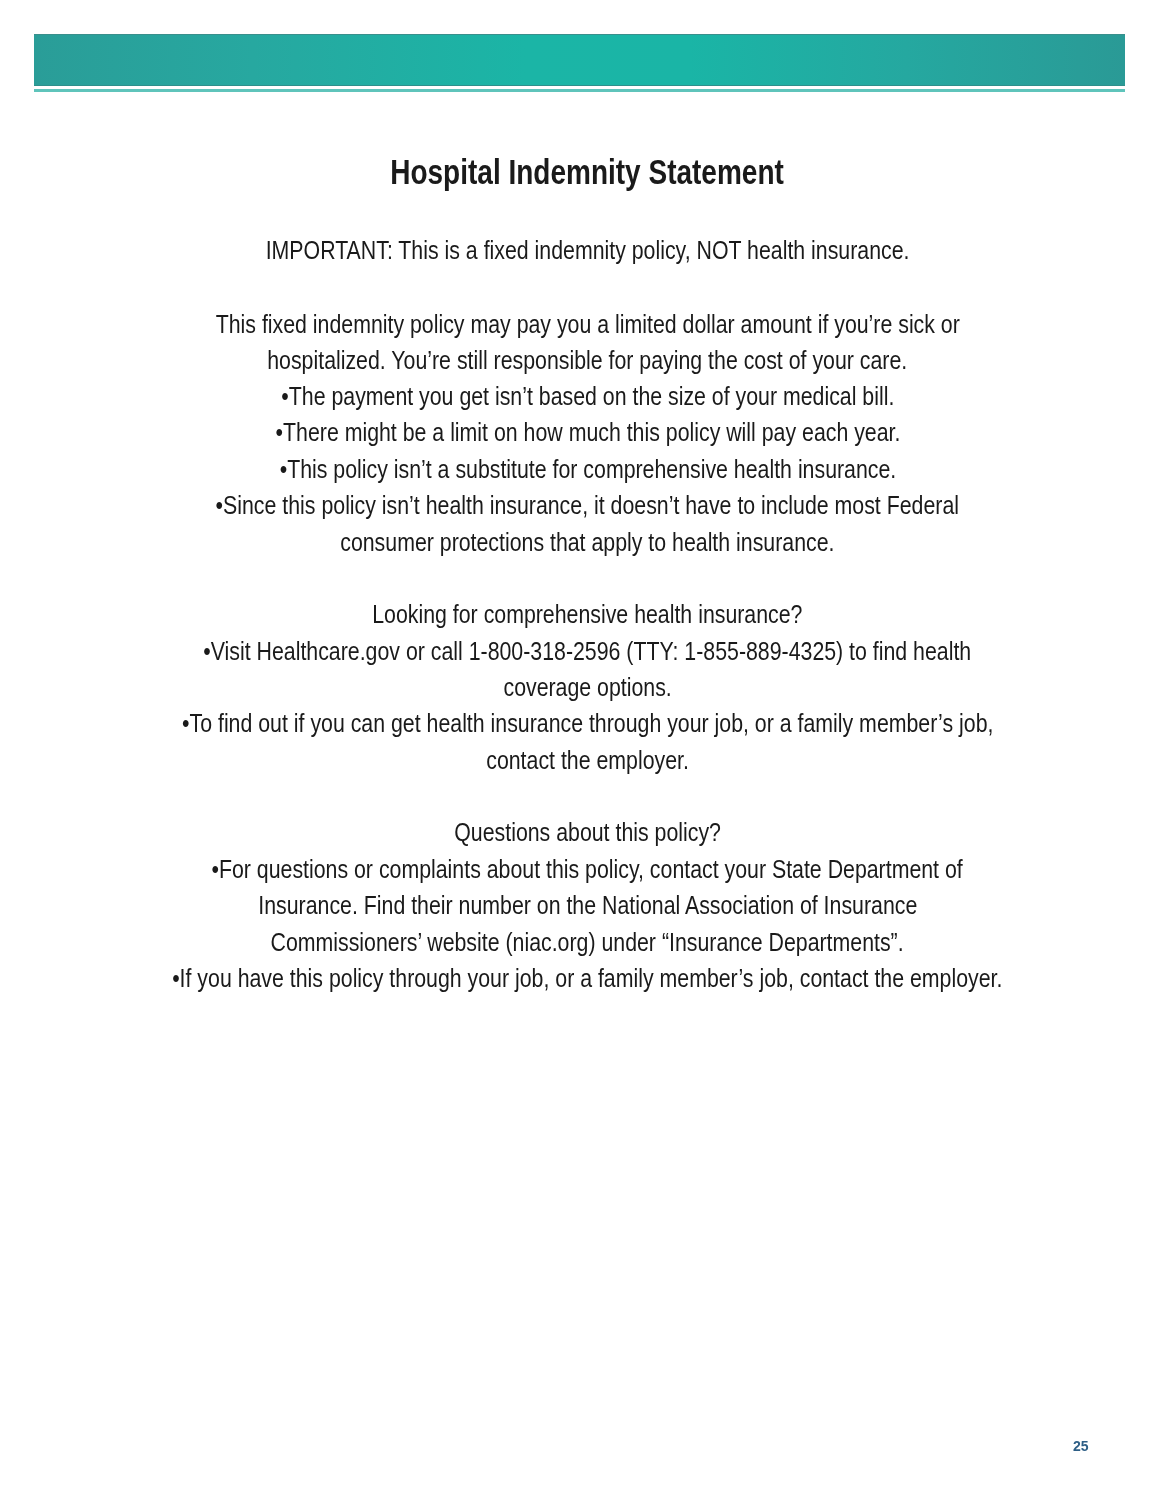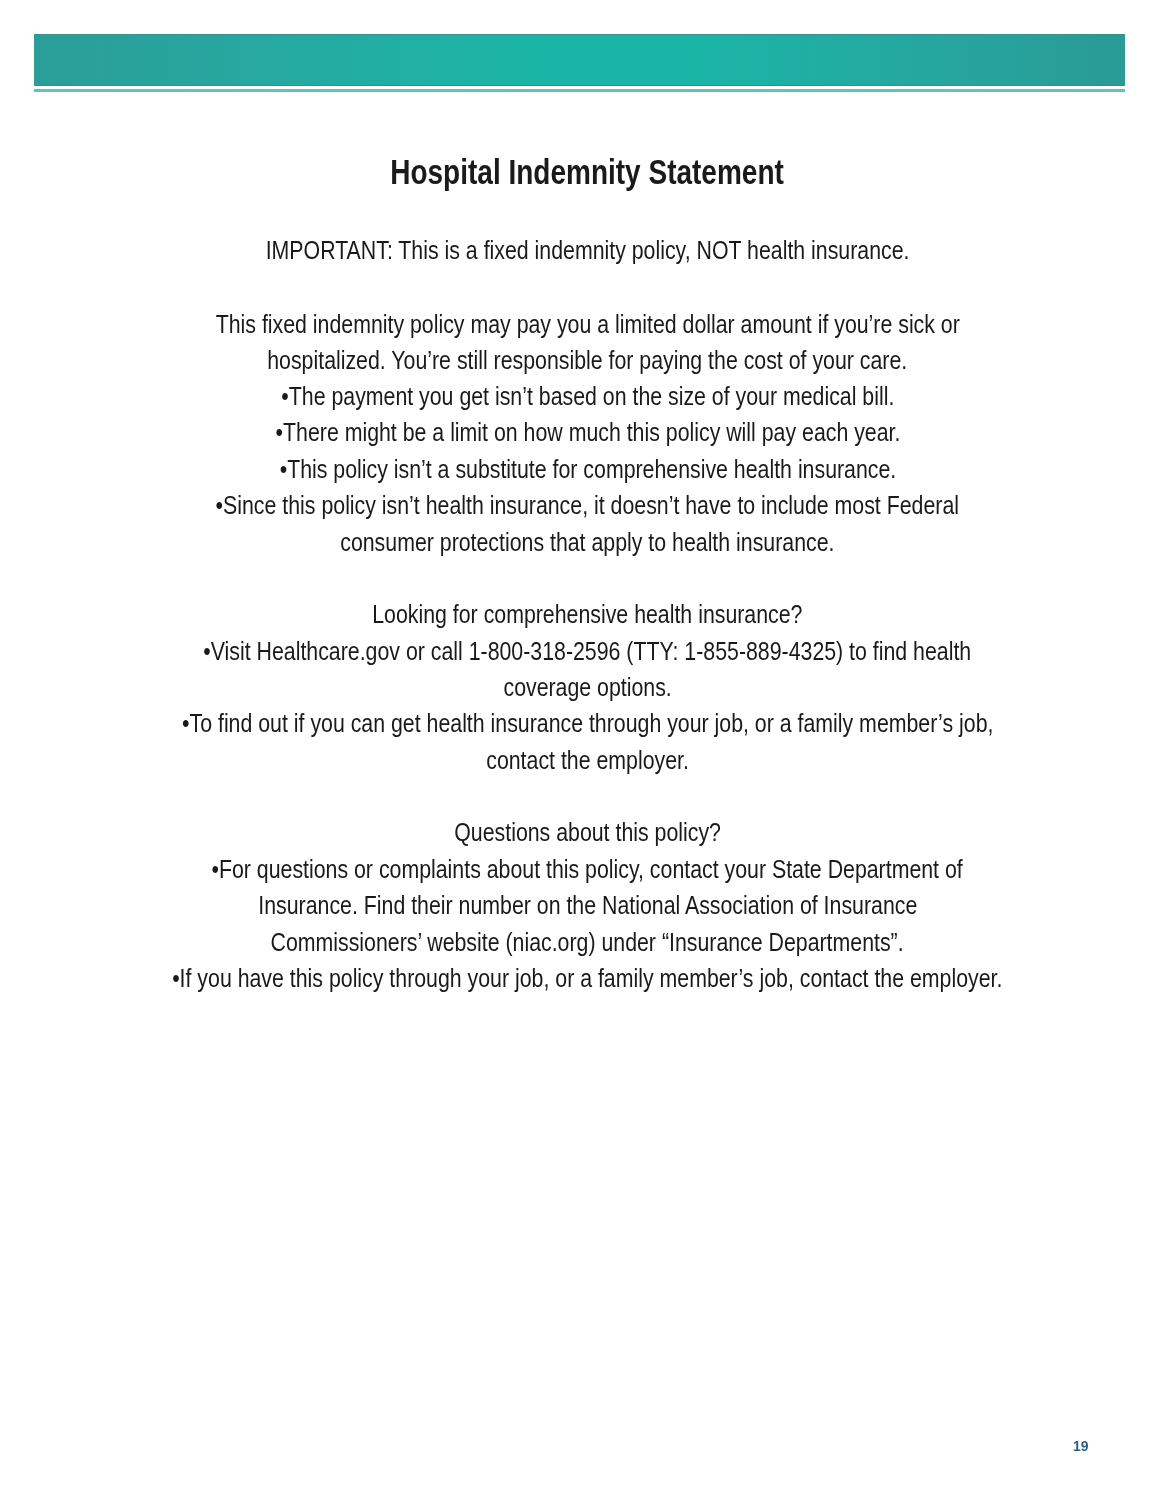--- a/index.html
+++ b/index.html
@@ -42,13 +42,13 @@
   <div class="line body" style="top:705px"><span>•To find out if you can get health insurance through your job, or a family member’s job,</span></div>
   <div class="line body" style="top:742px"><span>contact the employer.</span></div>
 
   <div class="line body" style="top:814px"><span>Questions about this policy?</span></div>
   <div class="line body" style="top:851px"><span>•For questions or complaints about this policy, contact your State Department of</span></div>
   <div class="line body" style="top:887px"><span>Insurance. Find their number on the  National Association of Insurance</span></div>
   <div class="line body" style="top:924px"><span>Commissioners’ website (niac.org) under “Insurance Departments”.</span></div>
   <div class="line body" style="top:960px"><span>•If you have this policy through your job, or a family member’s job, contact the employer.</span></div>
 </div>
 
-<div class="pagenum">19</div>
+<div class="pagenum">25</div>
 
 </body></html>

